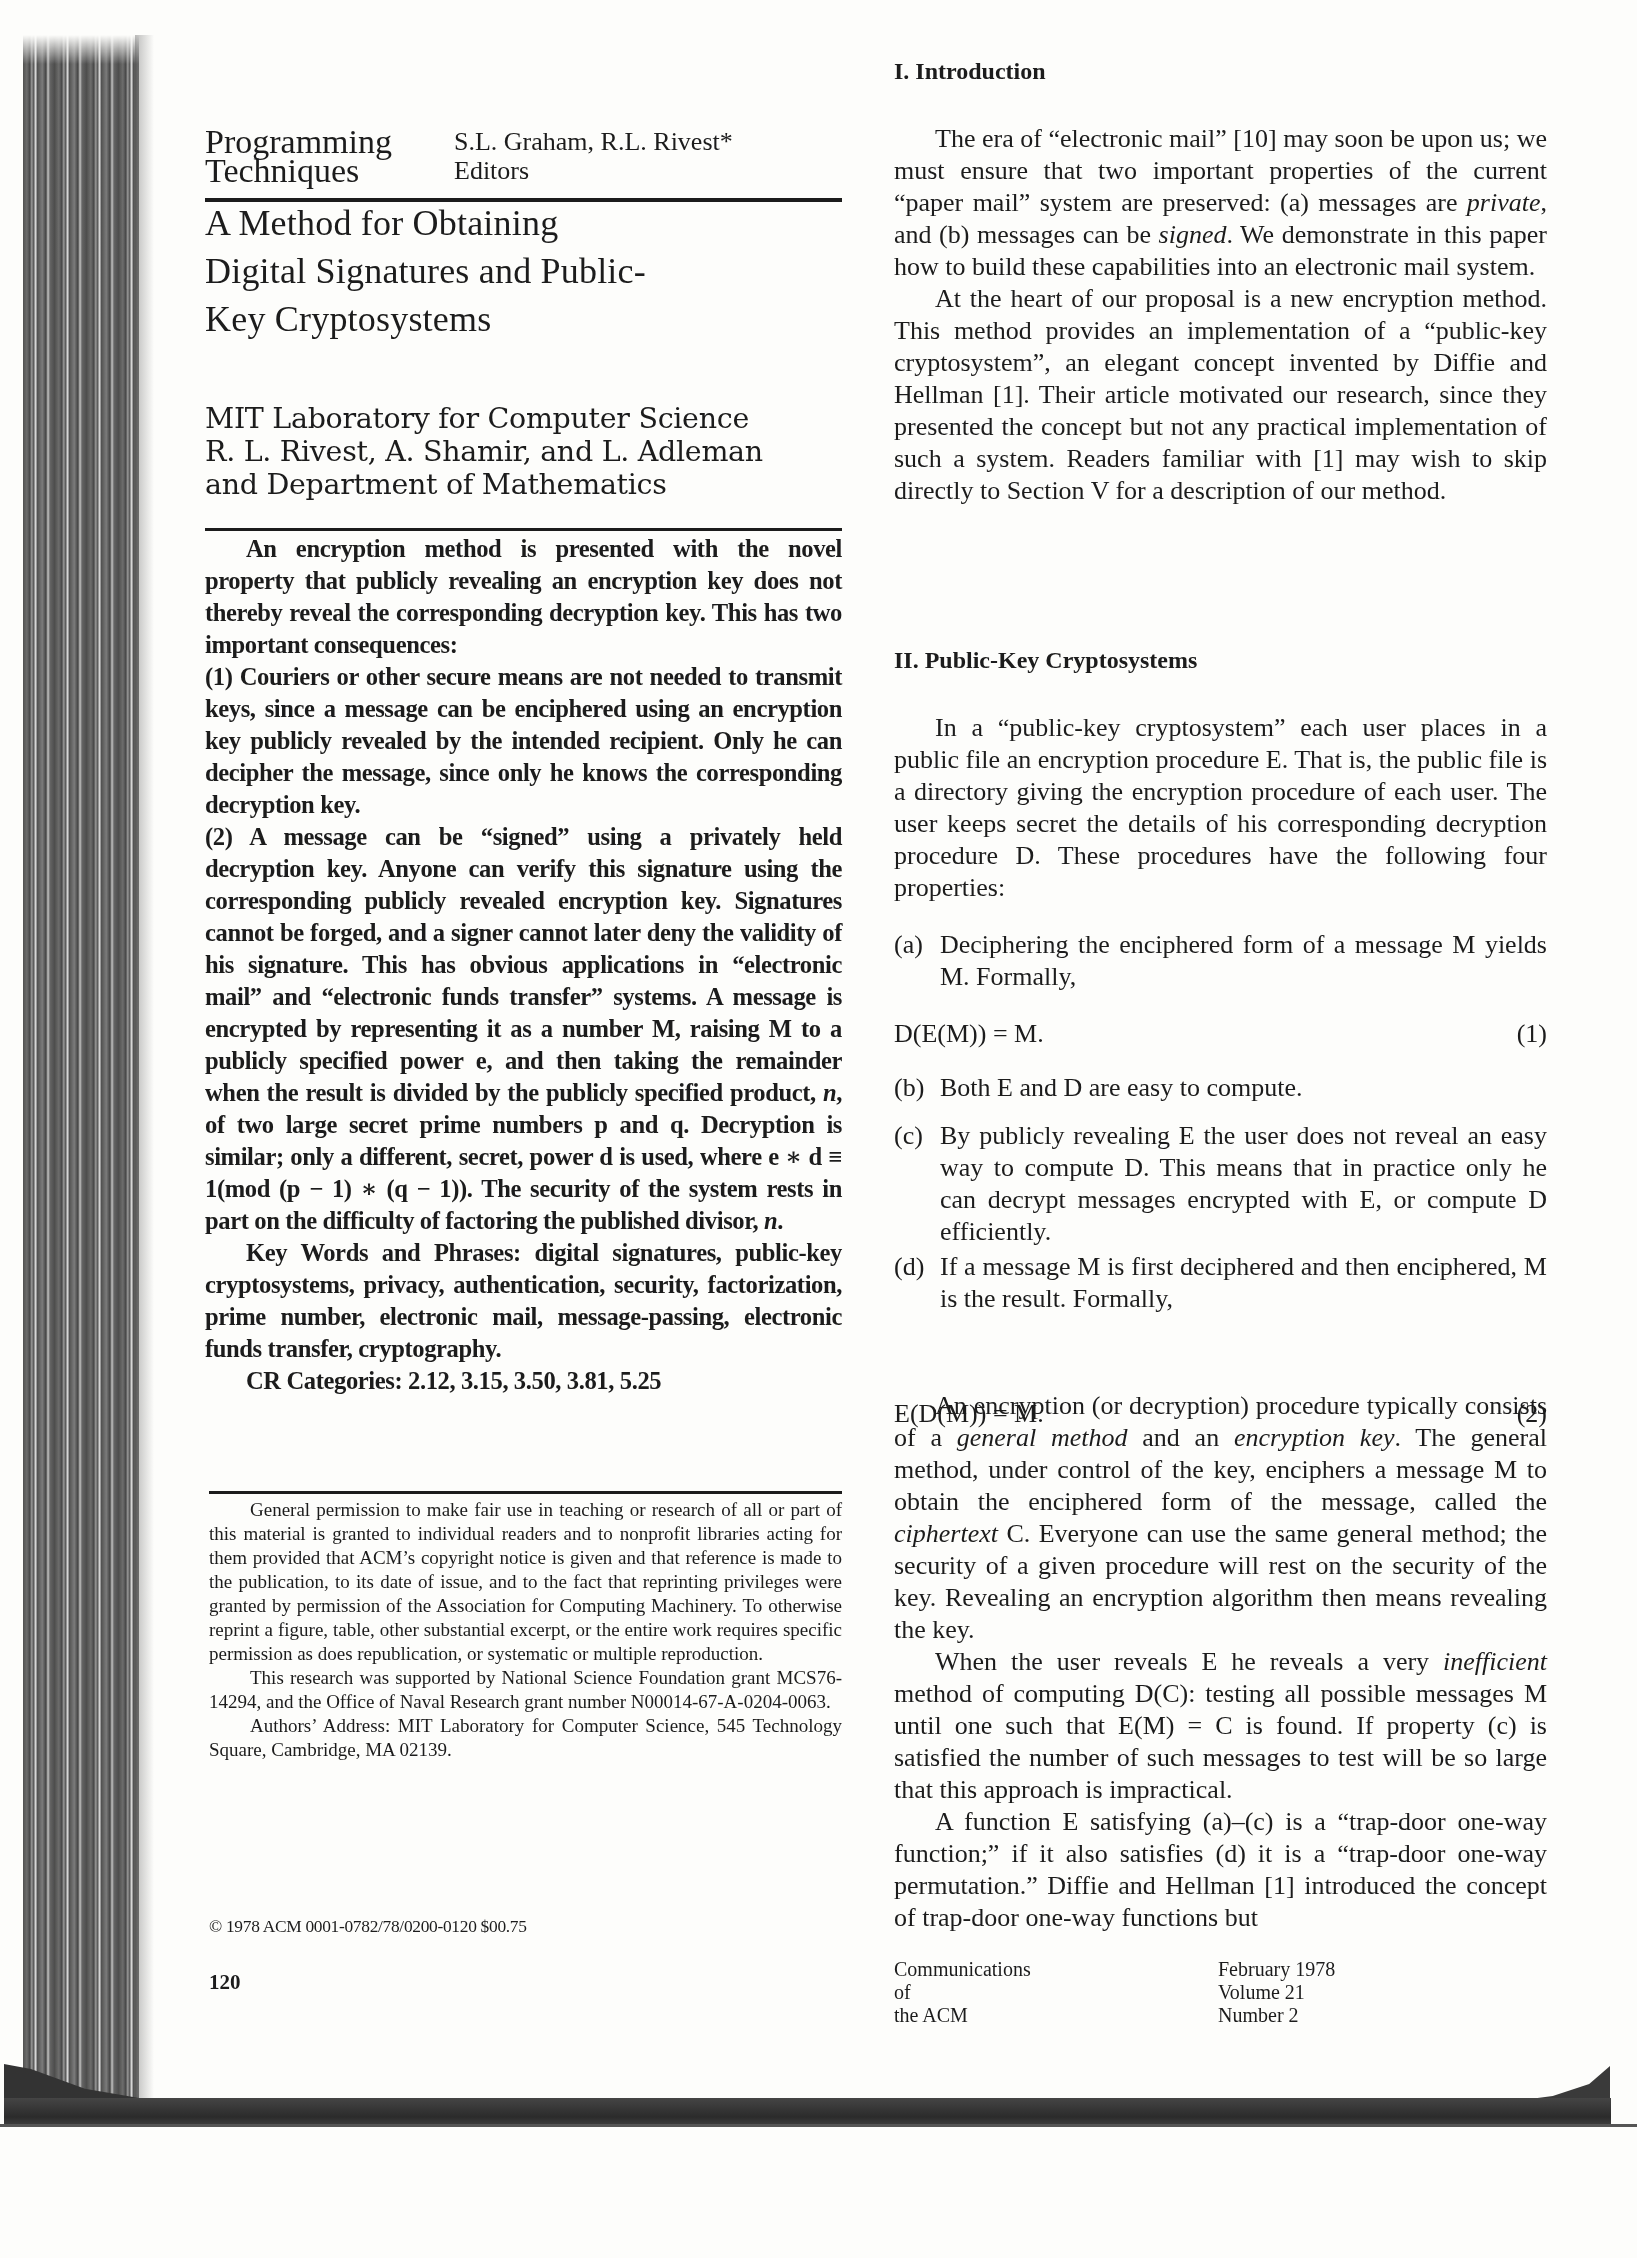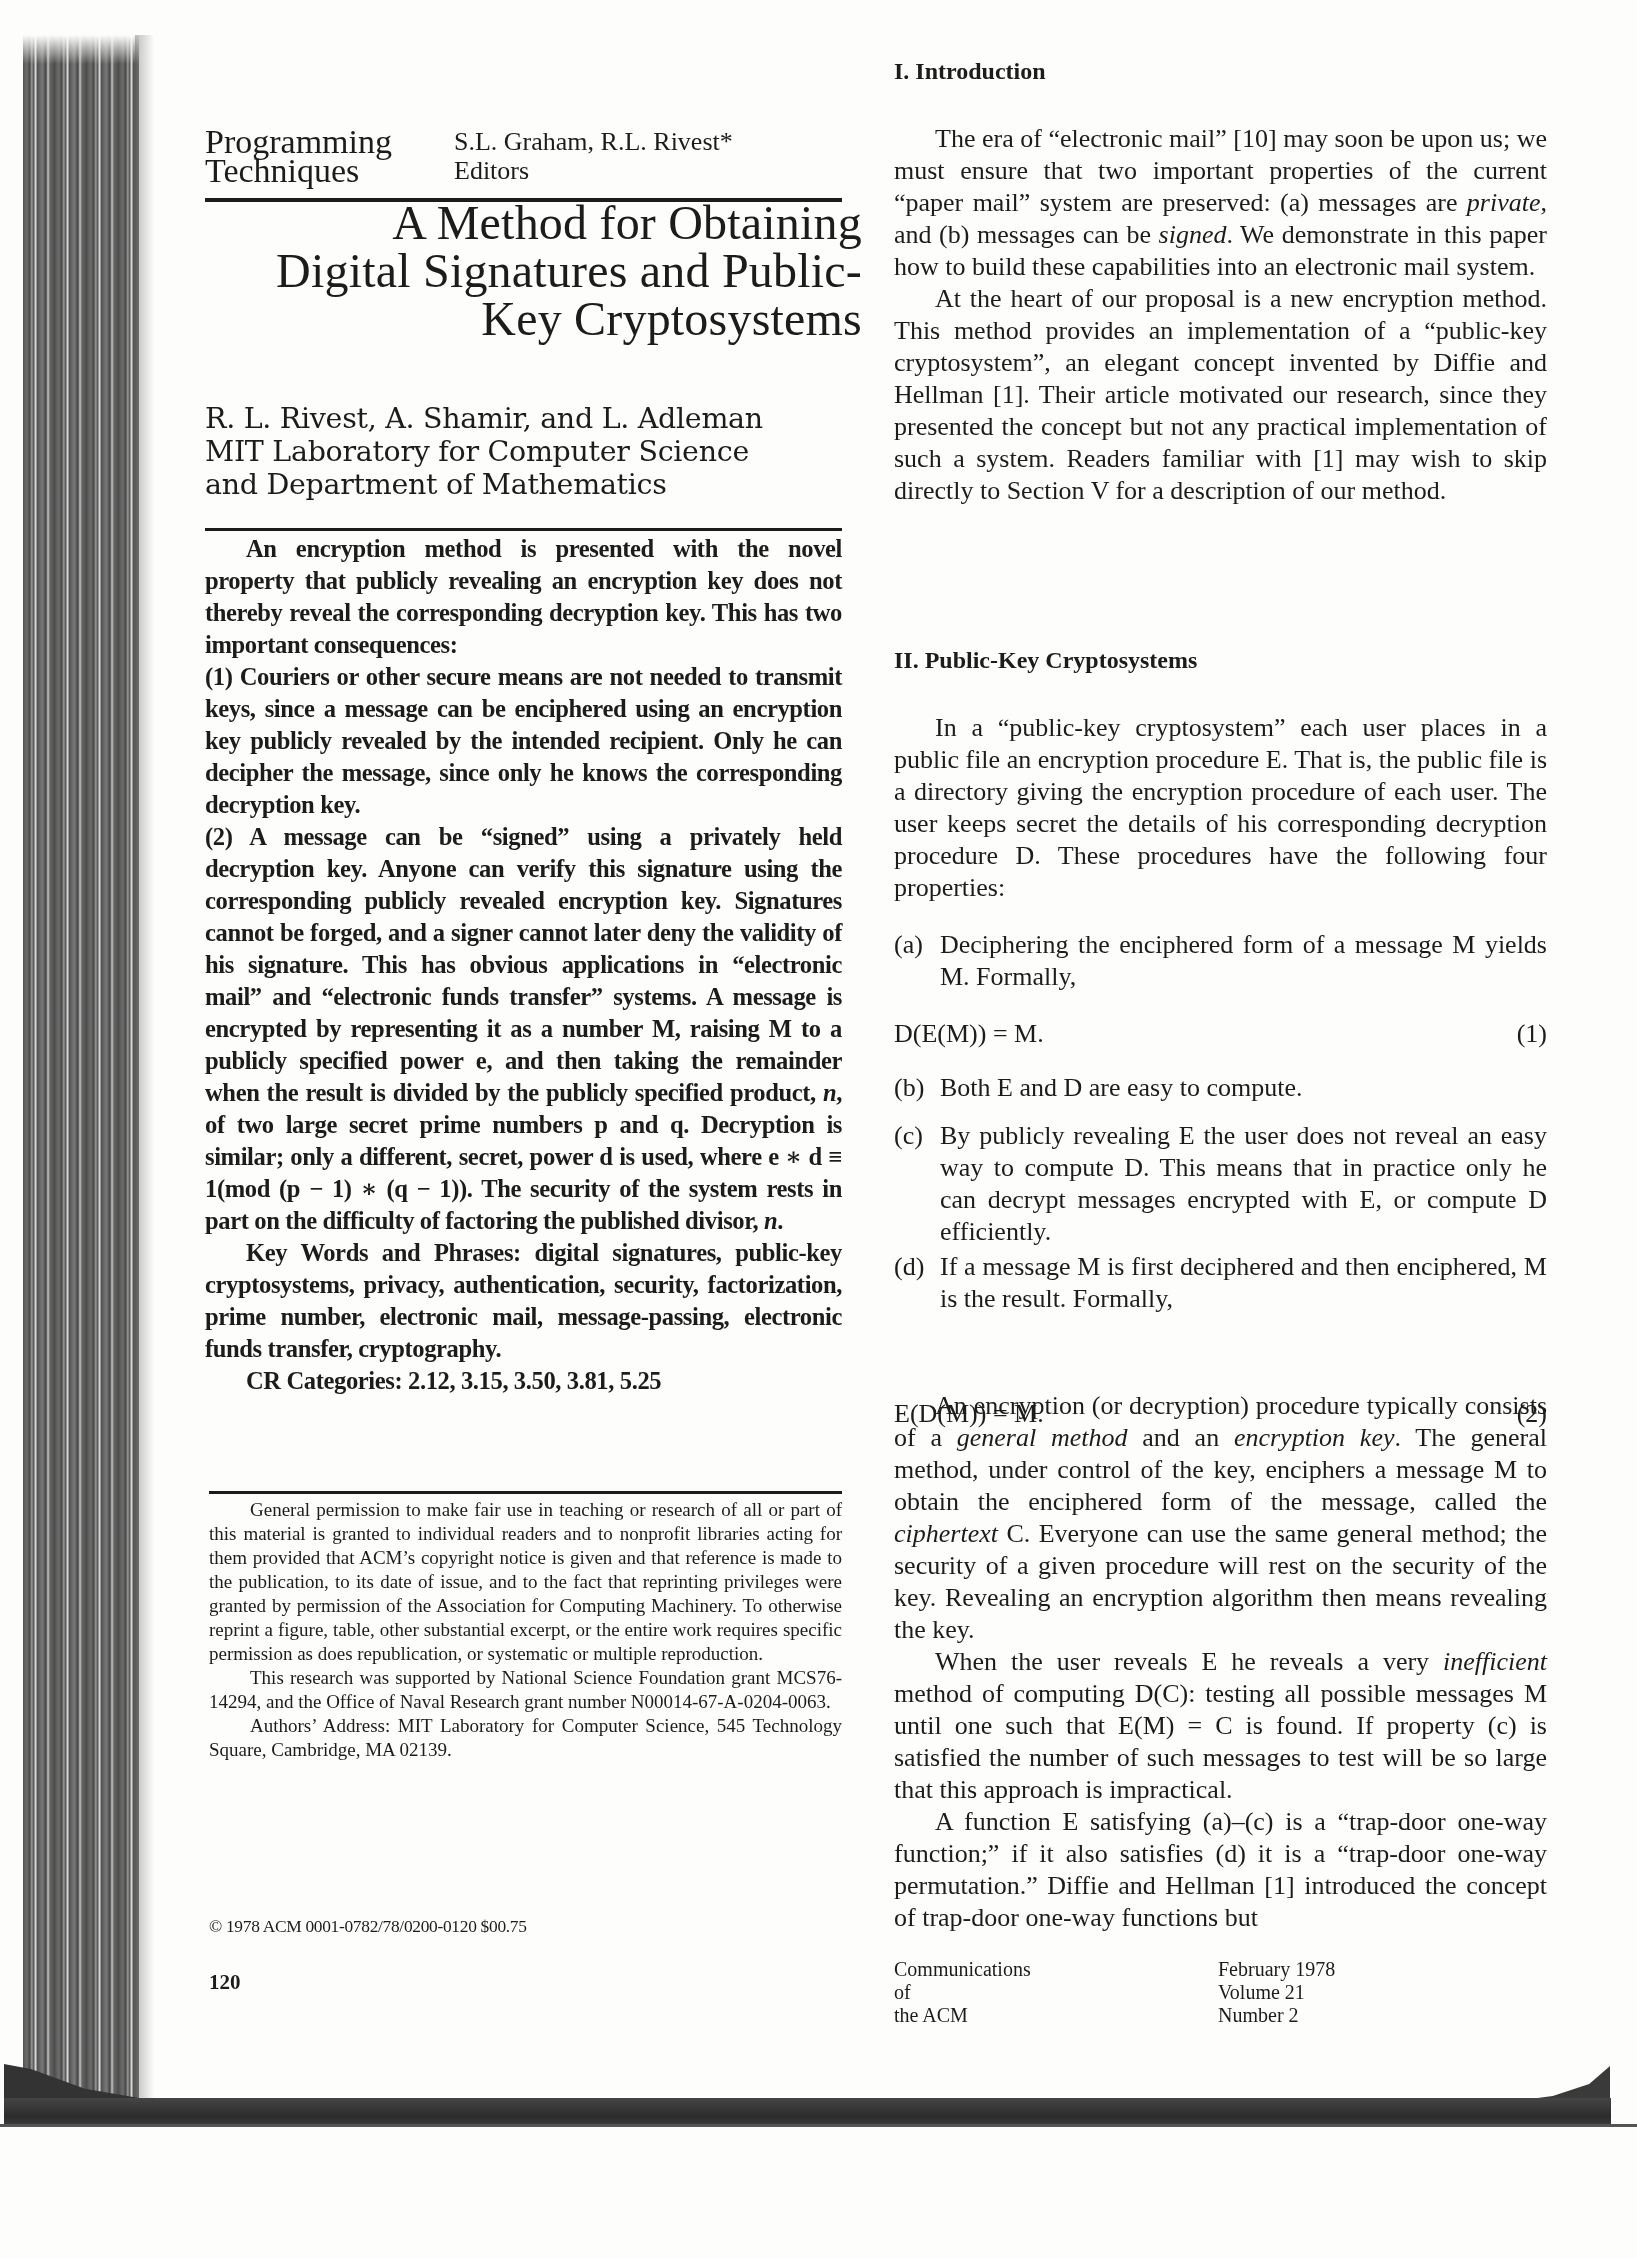--- a/index.html
+++ b/index.html
@@ -41,21 +41,21 @@
   }
   .bottom-line {
     position: absolute; left: 0; top: 2124px; width: 1638px; height: 2.9px; background: #555;
   }
 
   .dept { position: absolute; left: 205px; top: 127px; font-size: 34px; line-height: 29px; }
   .dept-editors { position: absolute; left: 454px; top: 127px; font-size: 26px; line-height: 29px; }
   .rule-top { position: absolute; left: 205px; top: 198px; width: 637px; height: 3.9px; background: #1c1c1c; }
   .title {
     position: absolute; left: 205px; top: 199px; width: 657px;
-    font-size: 48px; line-height: 48px; margin: 0; font-weight: normal; letter-spacing: 0.2px; text-align: right;
+    font-size: 36px; line-height: 48px; margin: 0; font-weight: normal; letter-spacing: 0.2px;
   }
   .authors {
     position: absolute; left: 205px; top: 402px; width: 657px;
     font-family: "DejaVu Serif", serif; font-size: 28.5px; line-height: 33px; letter-spacing: -0.3px;
   }
   .rule-abstract { position: absolute; left: 205px; top: 528px; width: 637px; height: 2.9px; background: #1c1c1c; }
   .abstract {
     position: absolute; left: 205px; top: 533px; width: 637px;
     font-weight: bold; font-size: 24.6px; line-height: 32px; text-align: justify;
     letter-spacing: -0.4px;
@@ -111,22 +111,22 @@
 </div>
 <div class="rule-top"></div>
 
 <h1 class="title">
   <div>A Method for Obtaining</div>
   <div>Digital Signatures and Public-</div>
   <div>Key Cryptosystems</div>
 </h1>
 
 <div class="authors">
+  <div>MIT Laboratory for Computer Science</div>
   <div>R. L. Rivest, A. Shamir, and L. Adleman</div>
-  <div>MIT Laboratory for Computer Science</div>
   <div>and Department of Mathematics</div>
 </div>
 
 <div class="rule-abstract"></div>
 <div class="abstract">
   <p class="ind">An encryption method is presented with the novel property that publicly revealing an encryption key does not thereby reveal the corresponding decryption key. This has two important consequences:</p>
   <p class="num">(1)  Couriers or other secure means are not needed to transmit keys, since a message can be enciphered using an encryption key publicly revealed by the intended recipient. Only he can decipher the message, since only he knows the corresponding decryption key.</p>
   <p class="num"><span>(2)  A message can be “signed” using a privately held decryption key. Anyone can verify this signature using the corresponding publicly revealed encryption key. Signatures cannot be forged, and a signer cannot later deny the validity of his signature. This has obvious applications in “electronic mail” and “electronic funds transfer” systems. A message is encrypted by representing it as a number M, raising M to a publicly specified power e, and then taking the remainder when the result is divided by the publicly specified product,</span> <i>n</i><span>, of two large secret prime numbers p and q. Decryption is similar; only a different, secret, power d is used, where e ∗ d ≡ 1(mod (p − 1) ∗ (q − 1)). The security of the system rests in part on the difficulty of factoring the published divisor,</span> <i>n</i><span>.</span></p>
   <p class="ind">Key Words and Phrases: digital signatures, public-key cryptosystems, privacy, authentication, security, factorization, prime number, electronic mail, message-passing, electronic funds transfer, cryptography.</p>
   <p class="ind">CR Categories: 2.12, 3.15, 3.50, 3.81, 5.25</p>

